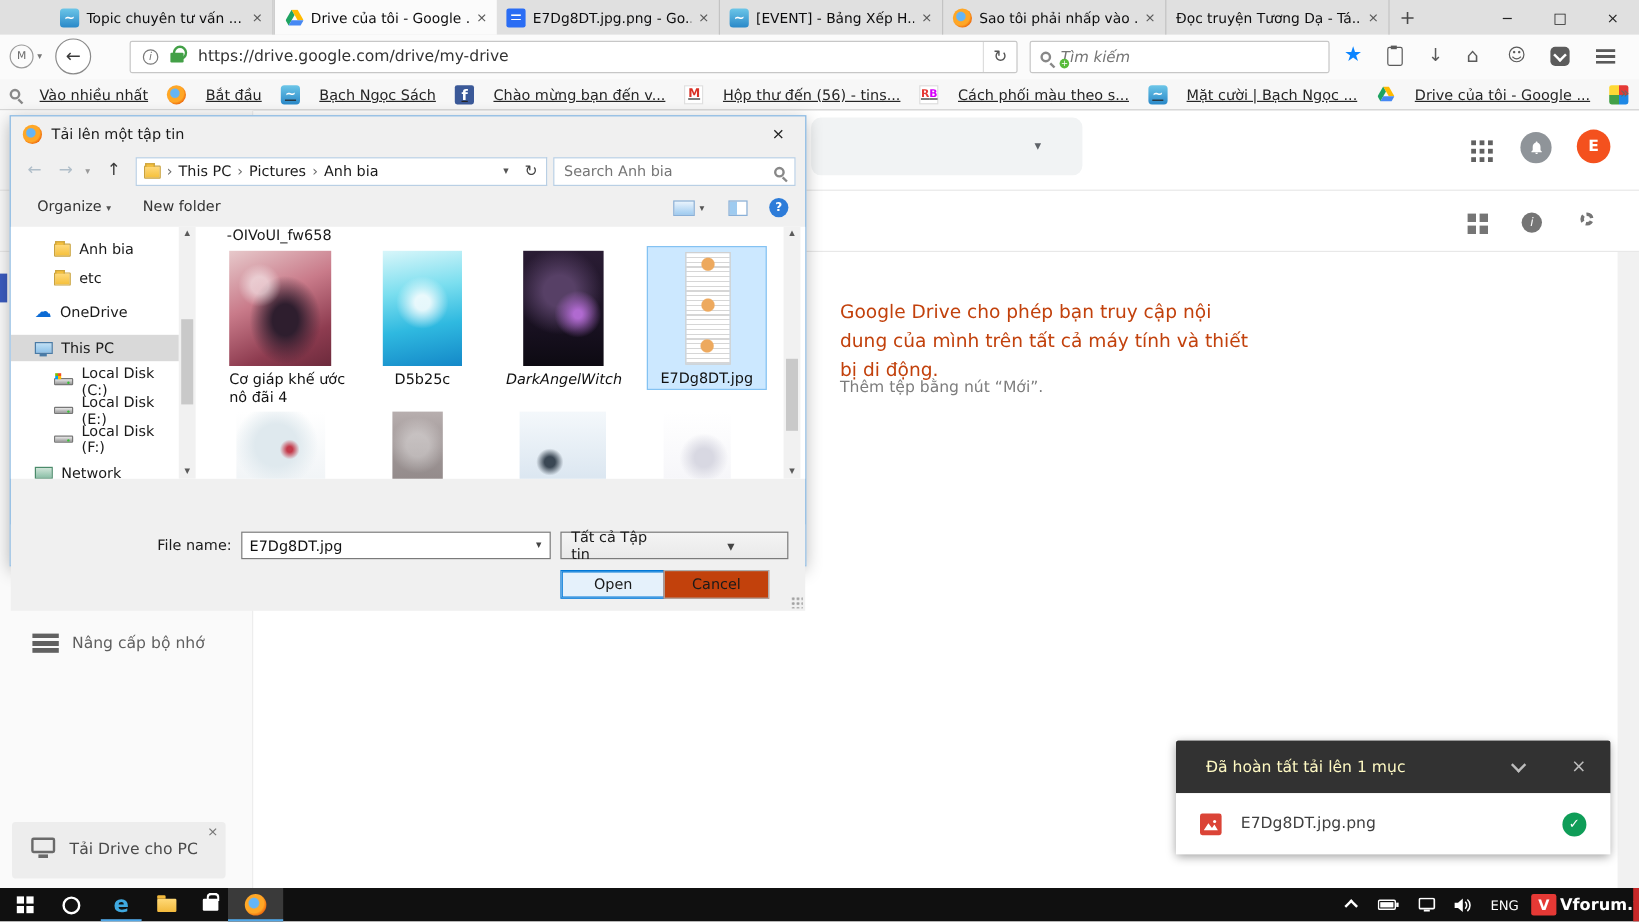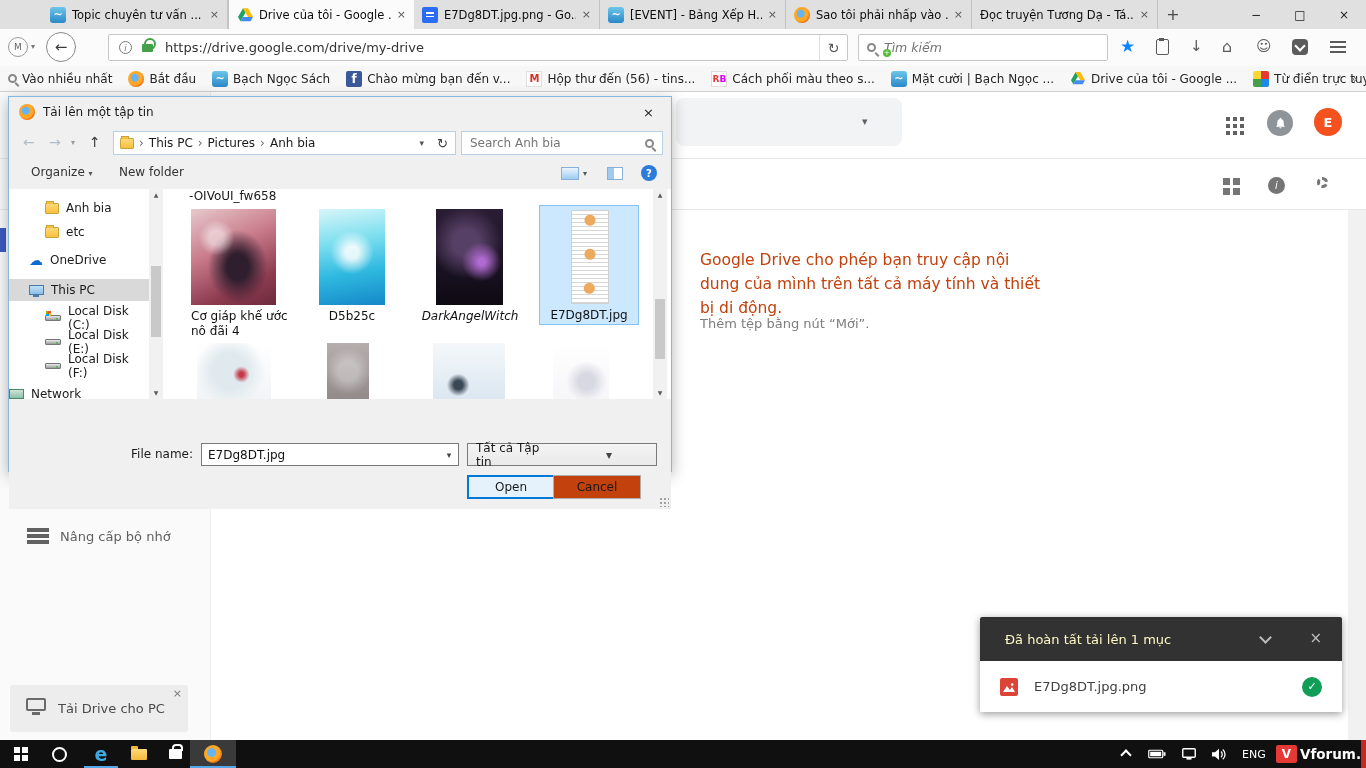--- a/index.html
+++ b/index.html
@@ -41,21 +41,21 @@
   .clipboard::before { content:""; position:absolute; left:2px; top:-2px; width:5px; height:3px; background:#5a5a5a; }
   .dlarrow { font-size:15px; color:#5a5a5a; top:8px; }
   .homeic { font-size:16px; color:#5a5a5a; top:8px; }
   .smiley { font-size:15px; color:#5a5a5a; top:8px; }
   .pocket { width:16px; height:16px; border-radius:4px; background:#5c5c5c; position:absolute; }
   .pocket::after { content:""; position:absolute; left:4px; top:3px; width:6px; height:6px; border-left:2px solid #fff; border-bottom:2px solid #fff; transform:rotate(-45deg); }
   .burger { width:16px; height:12px; top:12px; background:linear-gradient(#5a5a5a 0 2px,transparent 2px 5px,#5a5a5a 5px 7px,transparent 7px 10px,#5a5a5a 10px 12px); }
 
   
   .bmbar { position:absolute; left:0; top:66px; width:1366px; height:26px; background:#f7f7f7; border-bottom:1px solid #cfcfcf; display:flex; align-items:center; gap:16px; padding:0 8px; }
-  .bmitem { display:flex; align-items:center; gap:5px; white-space:nowrap; color:#252525; font-size:12px; }
+  .bmitem { display:flex; align-items:center; gap:16px; white-space:nowrap; color:#252525; font-size:12px;text-decoration:underline; }
   .bm-overflow { position:absolute; right:8px; color:#666; font-size:13px; }
 
   
   .fav { width:16px; height:16px; flex:none; display:inline-flex; align-items:center; justify-content:center; }
   .ic-ff { border-radius:50%; background:radial-gradient(circle at 42% 42%,#64b5f6 0 26%,#ffa726 34% 55%,#e65100 80%,#ff6d00 100%); }
   .ic-forum { border-radius:3px; background:linear-gradient(180deg,#6cc6e8,#2a88c8); color:#fff; font-size:11px; font-weight:bold; }
   .ic-doc { border-radius:2px; background:#2a6df4; position:relative; }
   .ic-doc::after { content:""; position:absolute; left:4px; top:5px; width:8px; height:7px; background:repeating-linear-gradient(#fff 0 1.5px,transparent 1.5px 3.5px); }
   .ic-fb { background:#3b5998; color:#fff; font-weight:bold; font-size:12px; border-radius:2px; }
   .ic-fb::after { content:"f"; }
@@ -397,21 +397,21 @@
           <span>Local Disk (C:)</span>
         </div>
       <div class="tree-row" style="top:142px;padding-left:36px;">
           <span class="ico-disk"></span>
           <span>Local Disk (E:)</span>
         </div>
       <div class="tree-row" style="top:166px;padding-left:36px;">
           <span class="ico-disk"></span>
           <span>Local Disk (F:)</span>
         </div>
-      <div class="tree-row" style="top:194px;align-items:center;">
+      <div class="tree-row" style="top:194px;padding-left:20px;align-items:center;">
           <span class="ico-pc" style="background:linear-gradient(#cfe4d8,#8cc0a8);border-color:#4a8a6a;"></span>
           <span>Network</span>
         </div>
 
       <div class="vscroll" style="left:140px;top:0;height:210px;">
         <span class="sa" style="top:0;">▲</span>
         <span class="sa" style="bottom:0;">▼</span>
         <span class="thumb" style="top:77px;height:71px;"></span>
       </div>
 

